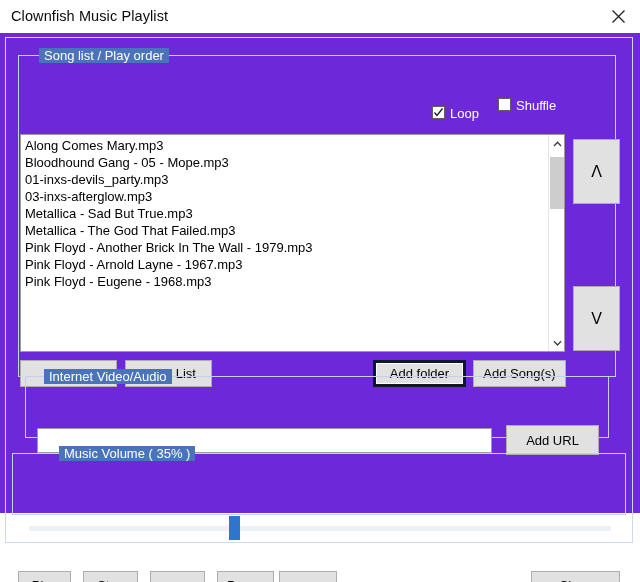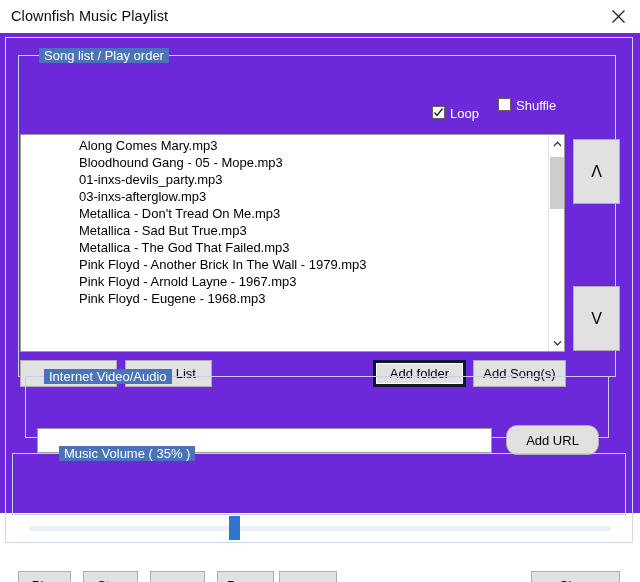--- a/index.html
+++ b/index.html
@@ -96,22 +96,21 @@
     width: 545px; height: 218px;
     background: #ffffff;
     border: 1px solid #9a9a9a;
     box-sizing: border-box;
     overflow: hidden;
   }
   .list-inner {
     position: absolute;
     left: 0; top: 2px;
     right: 17px;
-    padding-left: 14px;
-    margin-left: 44px;
+    padding-left: 4px;
   }
   .list-item {
     height: 17px;
     line-height: 17px;
     font-size: 13px;
     color: #000000;
     white-space: nowrap;
     overflow: hidden;
   }
 
@@ -181,21 +180,21 @@
     width: 455px; height: 25px;
     background: #ffffff;
     border: 1px solid #9a9a9a;
     box-sizing: border-box;
     font-size: 13px;
     font-family: "Liberation Sans", sans-serif;
     color: #000000;
     padding: 0 4px;
     outline: none;
   }
-  #btn-addurl { left: 506px; top: 392px; width: 93px; height: 30px; border-radius: 11px; }
+  #btn-addurl { left: 506px; top: 392px; width: 93px; height: 30px; }
 
   
   .slider {
     position: absolute;
     left: 29px; top: 483px;
     width: 582px; height: 24px;
   }
   .slider-track {
     position: absolute;
     left: 0; top: 10px;
@@ -282,21 +281,20 @@
       <span class="checkbox"></span>
       <span class="check-label">Shuffle</span>
     </div>
 
     <div class="listbox">
       <div class="list-inner" id="song-items">
           <div class="list-item">Along Comes Mary.mp3</div>
           <div class="list-item">Bloodhound Gang - 05 - Mope.mp3</div>
           <div class="list-item">01-inxs-devils_party.mp3</div>
           <div class="list-item">03-inxs-afterglow.mp3</div>
-          <div class="list-item">Metallica - Don't Tread On Me.mp3</div>
           <div class="list-item">Metallica - Sad But True.mp3</div>
           <div class="list-item">Metallica - The God That Failed.mp3</div>
           <div class="list-item">Pink Floyd - Another Brick In The Wall - 1979.mp3</div>
           <div class="list-item">Pink Floyd - Arnold Layne - 1967.mp3</div>
           <div class="list-item">Pink Floyd - Eugene - 1968.mp3</div>
         </div>
       <div class="scrollbar">
         <div class="sb-arrow up">
           <svg width="9" height="6" viewBox="0 0 9 6" aria-hidden="true">
             <polyline points="1,5 4.5,1.3 8,5" fill="none" stroke="#3c3c3c" stroke-width="1.3"></polyline>

